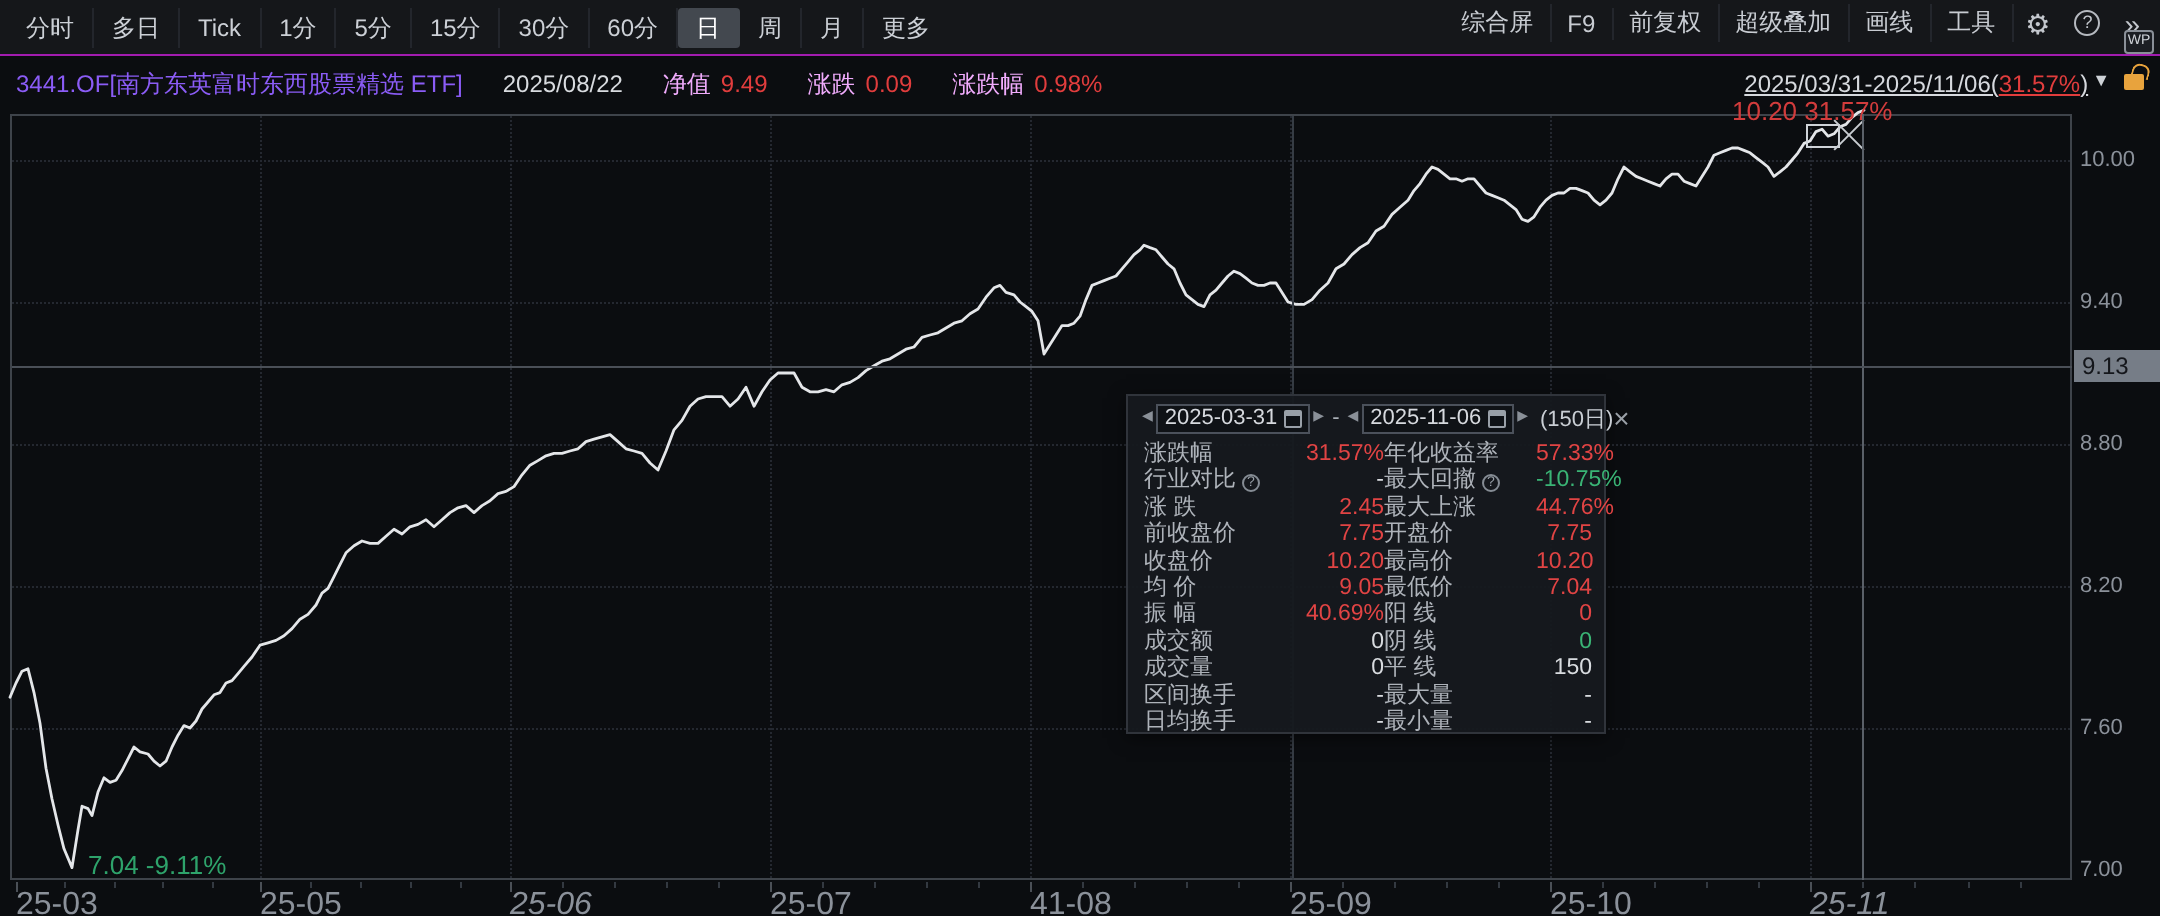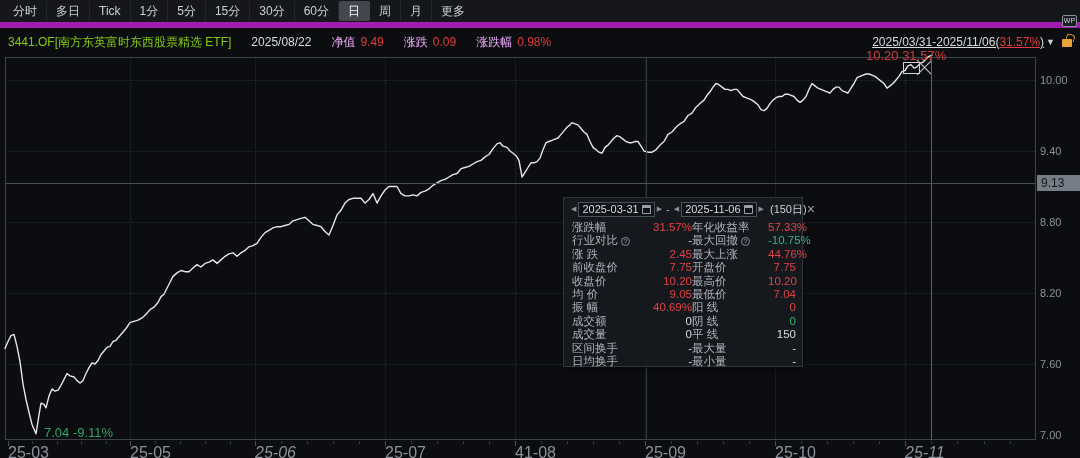--- a/index.html
+++ b/index.html
@@ -1,42 +1,42 @@
 <!DOCTYPE html>
 <html><head>
 <meta charset="utf-8">
 <style>
 *{margin:0;padding:0;box-sizing:border-box}
 html,body{background:#000}
 .app{position:relative;width:1080px;height:458px;background:#0b0d10;overflow:hidden;
  font-family:"Liberation Sans","DejaVu Sans",sans-serif;color:#c9cdd3;cursor:default}
 
-.row1{position:absolute;left:0;top:0;right:0;height:28px;background:#15171a;border-bottom:6px solid #a21caf;
+.row1{position:absolute;left:0;top:0;right:0;height:28px;background:#15171a;border-bottom:1px solid #a21caf;
  display:flex;align-items:center;justify-content:space-between;padding:0 4px}
 .tabs{display:flex;align-items:center}
 .tab{font-size:12px;line-height:16px;padding:2px 9px;border-right:1px solid #23262c;color:#ccd0d6;white-space:nowrap}
 .tab:last-child{border-right:none}
 .tab.active{background:#43484f;color:#fff;border-radius:2px;border-right-color:transparent}
 .tools{display:flex;align-items:center;align-self:flex-start;margin-top:2px}
 .tool{font-size:12px;padding:1px 8px;border-right:1px solid #23262c;color:#c8ccd2;white-space:nowrap}
 .icon-btn{padding:0 6px;border-right:none;display:flex;align-items:center;color:#c3c7cd}
 .gear{font-size:14px;line-height:14px}
 .qcirc{width:13px;height:13px;border:1px solid #b6bac0;border-radius:50%;font-size:9px;line-height:11px;text-align:center;color:#c3c7cd}
 .chev{font-size:14px;line-height:14px;color:#c3c7cd}
 .wp-badge{position:absolute;right:3px;top:15px;width:15px;height:12px;border:1px solid #8a9098;border-radius:2px;
  font-size:7px;line-height:10px;text-align:center;color:#cfd3d8;background:#1b1e23}
 
 .row2{position:absolute;left:0;top:28px;right:0;height:28px;display:flex;align-items:center;justify-content:space-between;
  padding:0 8px;font-size:12px;background:#0b0d10}
 .left-info{display:flex;align-items:baseline;white-space:nowrap}
-.t-title{color:#84cc16}
+.t-title{color:#8b5cf6}
 .t-date{color:#d8dbdf;margin-left:20px}
 .lab{color:#f0abfc;margin-left:20px}
 .val-red{color:#e13d3d;margin-left:5px}
-.range-area{display:flex;align-items:center;white-space:nowrap}
+.range-area{display:flex;align-items:flex-start;white-space:nowrap}
 .range-link{color:#d6d9de;text-decoration:underline}
 .range-pct{color:#e13d3d;text-decoration:underline}
 .caret-down{font-size:9px;color:#ced2d7;margin-left:2px}
 .lock{position:relative;width:10px;height:8px;background:#e8a33d;border-radius:1px;margin-left:7px;margin-top:2px}
 .lock::before{content:"";position:absolute;top:-5px;left:4px;width:7px;height:6px;border:1.5px solid #e8a33d;
  border-bottom:none;border-radius:4px 4px 0 0;transform:rotate(16deg)}
 
 .plot{position:absolute;left:5px;top:57px;width:1031px;height:383px;border:1px solid #3e434a}
 .hgrid{position:absolute;left:6px;width:1029px;height:0;border-top:1px dotted #242830}
 .vgrid{position:absolute;top:58px;height:381px;width:0;border-left:1px dotted #242830}
@@ -88,20 +88,37 @@
         <div class="tab">Tick</div>
         <div class="tab">1分</div>
         <div class="tab">5分</div>
         <div class="tab">15分</div>
         <div class="tab">30分</div>
         <div class="tab">60分</div>
         <div class="tab active">日</div>
         <div class="tab">周</div>
         <div class="tab">月</div>
         <div class="tab">更多</div>
+      </div>
+    <div class="tools" id="tools">
+        <div class="tool">综合屏</div>
+        <div class="tool">F9</div>
+        <div class="tool">前复权</div>
+        <div class="tool">超级叠加</div>
+        <div class="tool">画线</div>
+        <div class="tool">工具</div>
+        <div class="tool icon-btn">
+          <div class="gear">⚙</div>
+        </div>
+        <div class="tool icon-btn">
+          <div class="qcirc">?</div>
+        </div>
+        <div class="tool icon-btn">
+          <div class="chev">»</div>
+        </div>
       </div>
   </div>
   <div class="wp-badge">WP</div>
 
   <div class="row2">
     <div class="left-info">
       <span class="t-title">3441.OF[南方东英富时东西股票精选 ETF]</span>
       <span class="t-date">2025/08/22</span>
       <span class="lab">净值</span>
       <span class="val-red">9.49</span>

